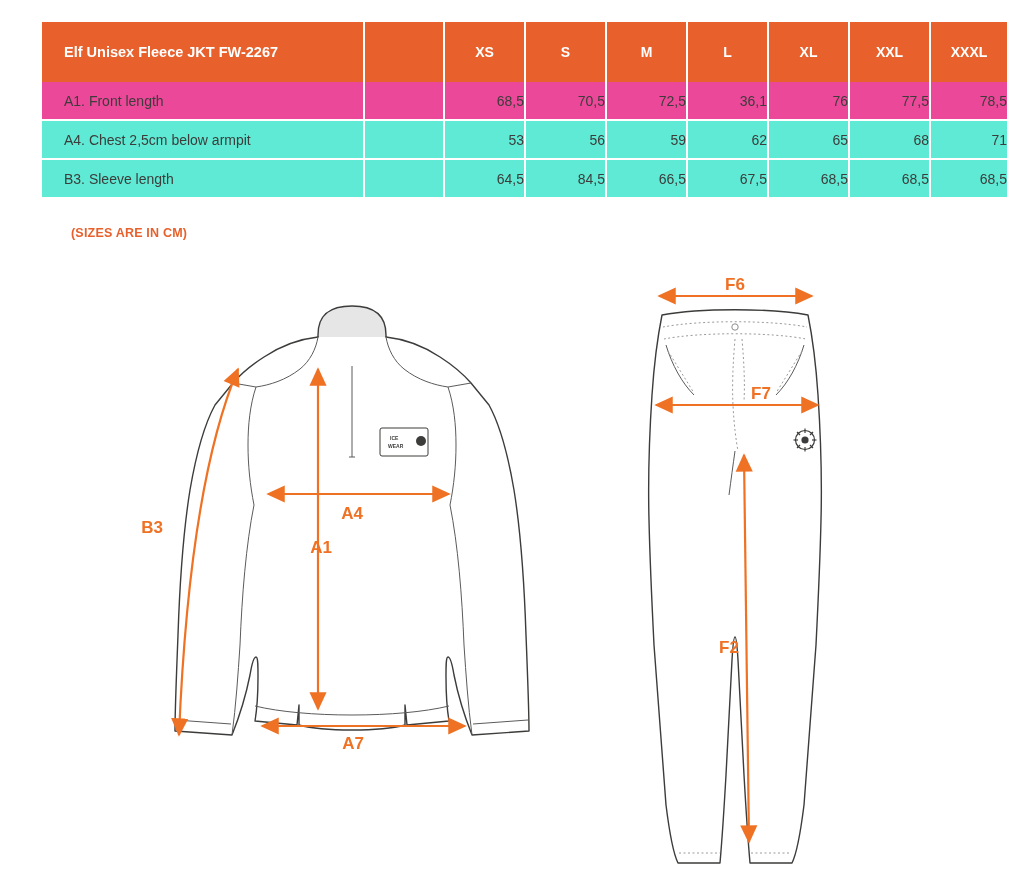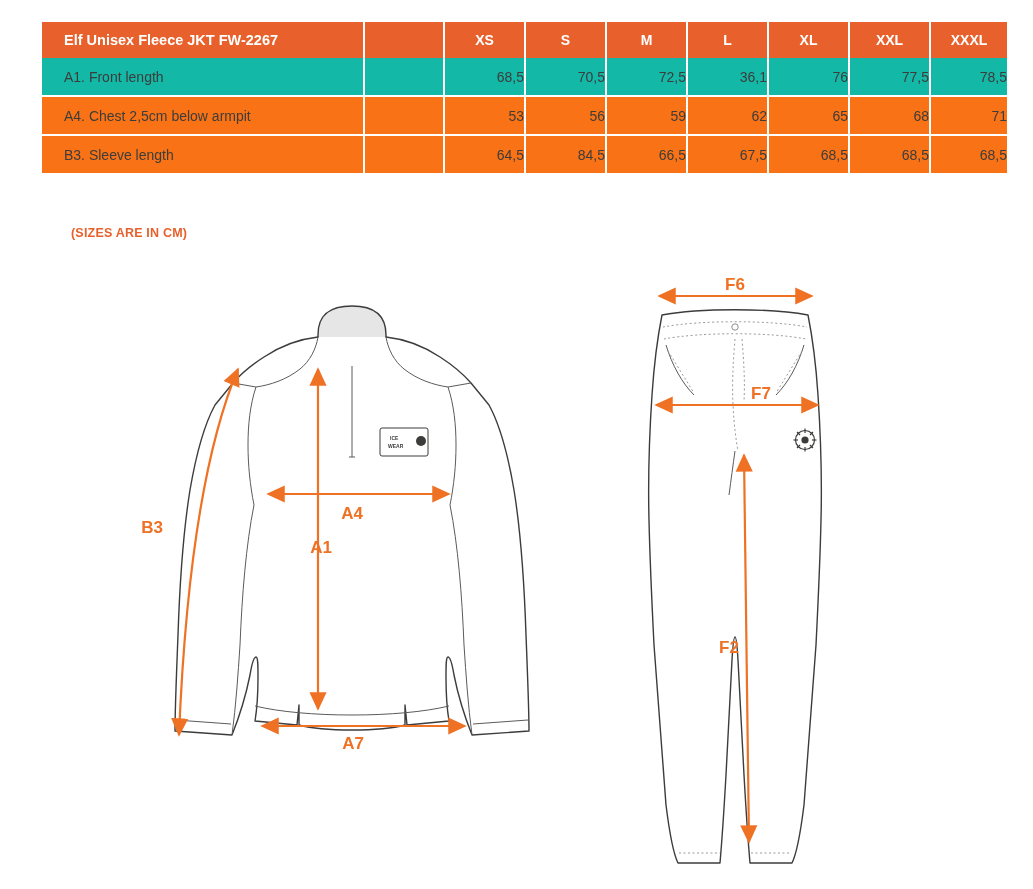--- a/index.html
+++ b/index.html
@@ -29,21 +29,21 @@
     table-layout: fixed;
   }
   table.size-table th,
   table.size-table td {
     padding: 0;
     margin: 0;
   }
   .hdr-row th {
     background: #e8612c;
     color: #ffffff;
-    height: 36px;
+    height: 60px;
     font-size: 14px;
     font-weight: bold;
     text-align: center;
     border-right: 2px solid #ffffff;
     vertical-align: middle;
   }
   .hdr-row th:last-child { border-right: none; }
   .hdr-row th.title-cell {
     text-align: left;
     padding-left: 22px;
@@ -59,22 +59,22 @@
     vertical-align: middle;
     border-right: 2px solid #ffffff;
     border-bottom: 2px solid #ffffff;
   }
   .data-row td:last-child { border-right: none; }
   .data-row td.label-cell {
     text-align: left;
     padding-left: 22px;
     font-size: 14px;
   }
-  .data-row.odd td { background: #14b8a6; margin-top: 21px; }
-  .data-row.even td { background: #f97316; }
+  .data-row.odd td { background: #ec4899; margin-top: 21px; }
+  .data-row.even td { background: #5eead4; }
 
   .note {
     position: absolute;
     left: 71px;
     top: 226px;
     color: #e8612c;
     font-size: 12.5px;
     font-weight: bold;
     letter-spacing: 0.2px;
   }

